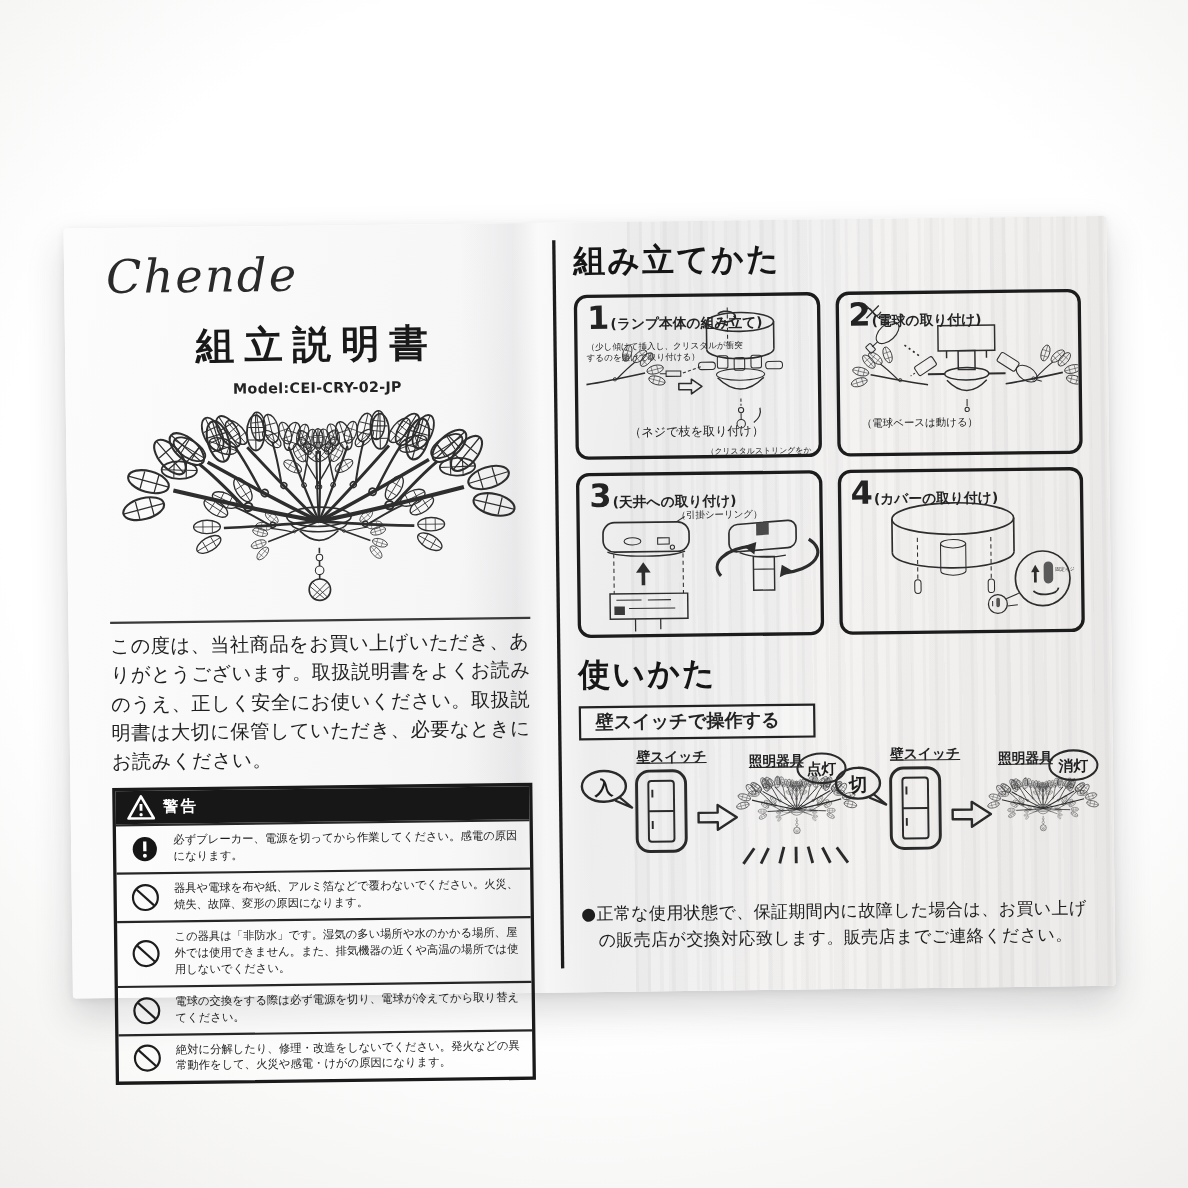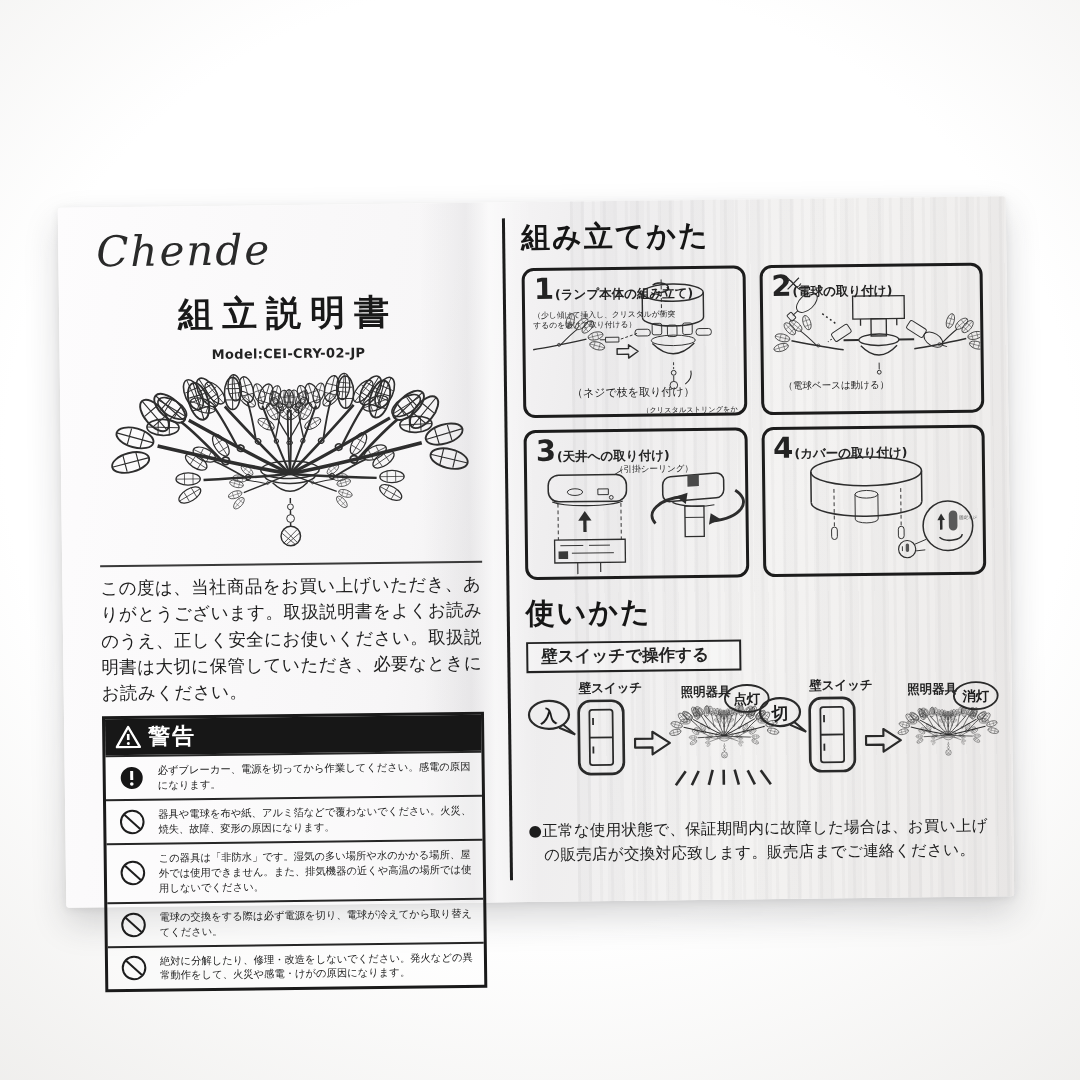--- a/index.html
+++ b/index.html
@@ -36,39 +36,39 @@
 
   
   .logo{font-family:"DejaVu Serif",serif;font-style:italic;font-size:42px;letter-spacing:2px;color:#2a2a2a;}
   .title{font-size:35px;font-weight:bold;text-align:center;letter-spacing:9px;margin-top:16px;color:#191919;}
   .model{font-size:13px;font-weight:bold;text-align:center;margin-top:9px;letter-spacing:.3px;}
   .chandelier-wrap{height:198px;display:flex;justify-content:center;align-items:center;margin-top:2px;}
   .intro-rule{border:none;border-top:2px solid #3a3a3a;margin:2px 0 8px 0;}
   .intro{font-size:17.5px;line-height:1.5;letter-spacing:.4px;font-weight:500;color:#1e1e1e;}
   .warning-table{border:3px solid #1a1a1a;margin-top:10px;background:rgba(255,255,255,.35);}
   .warning-header{background:#171717;color:#fff;display:flex;align-items:center;gap:7px;padding:3px 10px;}
-  .warning-header span{font-size:22px;font-weight:bold;letter-spacing:2px;text-align:center;}
+  .warning-header span{font-size:14px;font-weight:bold;letter-spacing:2px;text-align:center;}
   .warning-row{display:flex;align-items:center;border-top:2px solid #262626;}
   .w-icon{width:52px;min-width:52px;display:flex;justify-content:center;}
   .w-text{flex:1;font-size:10.3px;line-height:1.45;padding:6px 8px 6px 0;font-weight:500;color:#1c1c1c;}
 
   
   .h-big{font-size:29px;font-weight:bold;letter-spacing:2px;color:#161616;}
   .steps-grid{display:grid;grid-template-columns:1fr 1fr;gap:12px 14px;margin-top:10px;}
   .step-box{border:3px solid #1c1c1c;border-radius:12px;height:150px;position:relative;box-sizing:border-box;overflow:hidden;}
   .step-head{position:absolute;left:9px;top:4px;display:flex;align-items:baseline;z-index:2;}
   .step-num{font-size:29px;font-weight:bold;line-height:1;}
   .step-title{font-size:12.5px;font-weight:bold;margin-left:1px;}
   .step-fig{position:absolute;inset:0;width:100%;height:100%;}
   .fig-note{position:absolute;font-size:8px;line-height:1.3;font-weight:500;color:#222;z-index:2;}
   .usage-head{margin-top:14px;}
   .method-box{display:inline-block;border:2.5px solid #222;padding:2px 30px 3px 13px;font-size:16.5px;font-weight:bold;margin-top:8px;background:rgba(255,255,255,.3);}
   .usage-row{display:flex;margin-top:8px;}
   .u-diagram{position:relative;width:50%;height:128px;}
-  .d-label{position:absolute;font-size:12.5px;font-weight:bold;}
+  .d-label{position:absolute;font-size:12.5px;font-weight:bold;text-decoration:underline;}
   svg.lineart{stroke:#2d2d2d;fill:none;}
   .note-bottom{font-size:15.5px;line-height:1.55;margin-top:10px;padding-left:1em;text-indent:-1em;letter-spacing:.3px;color:#1d1d1d;}
 </style>
 </head>
 <body>
 
 <svg width="0" height="0" style="position:absolute" aria-hidden="true">
   <defs>
     <g id="leaf" stroke="#2e2e2e" stroke-width="1" fill="none">
       <ellipse rx="10" ry="5"></ellipse>

